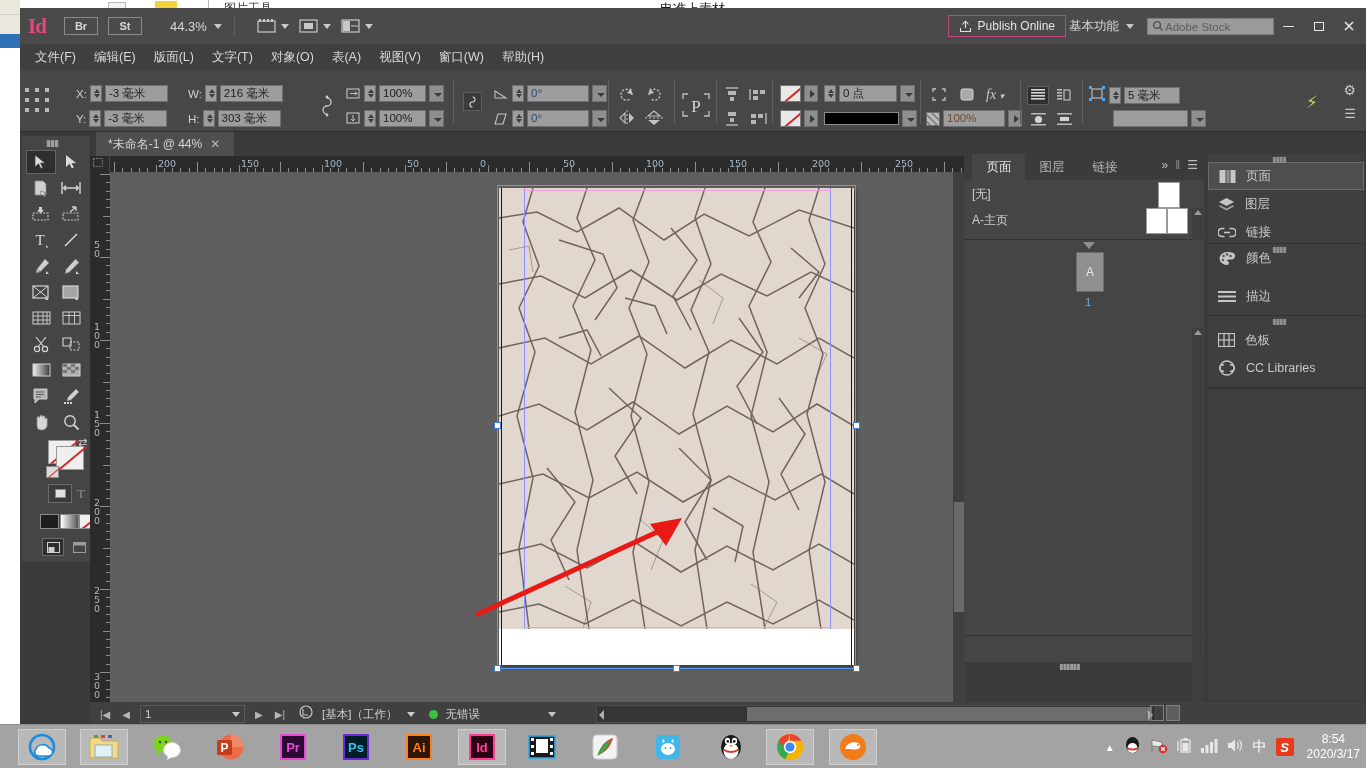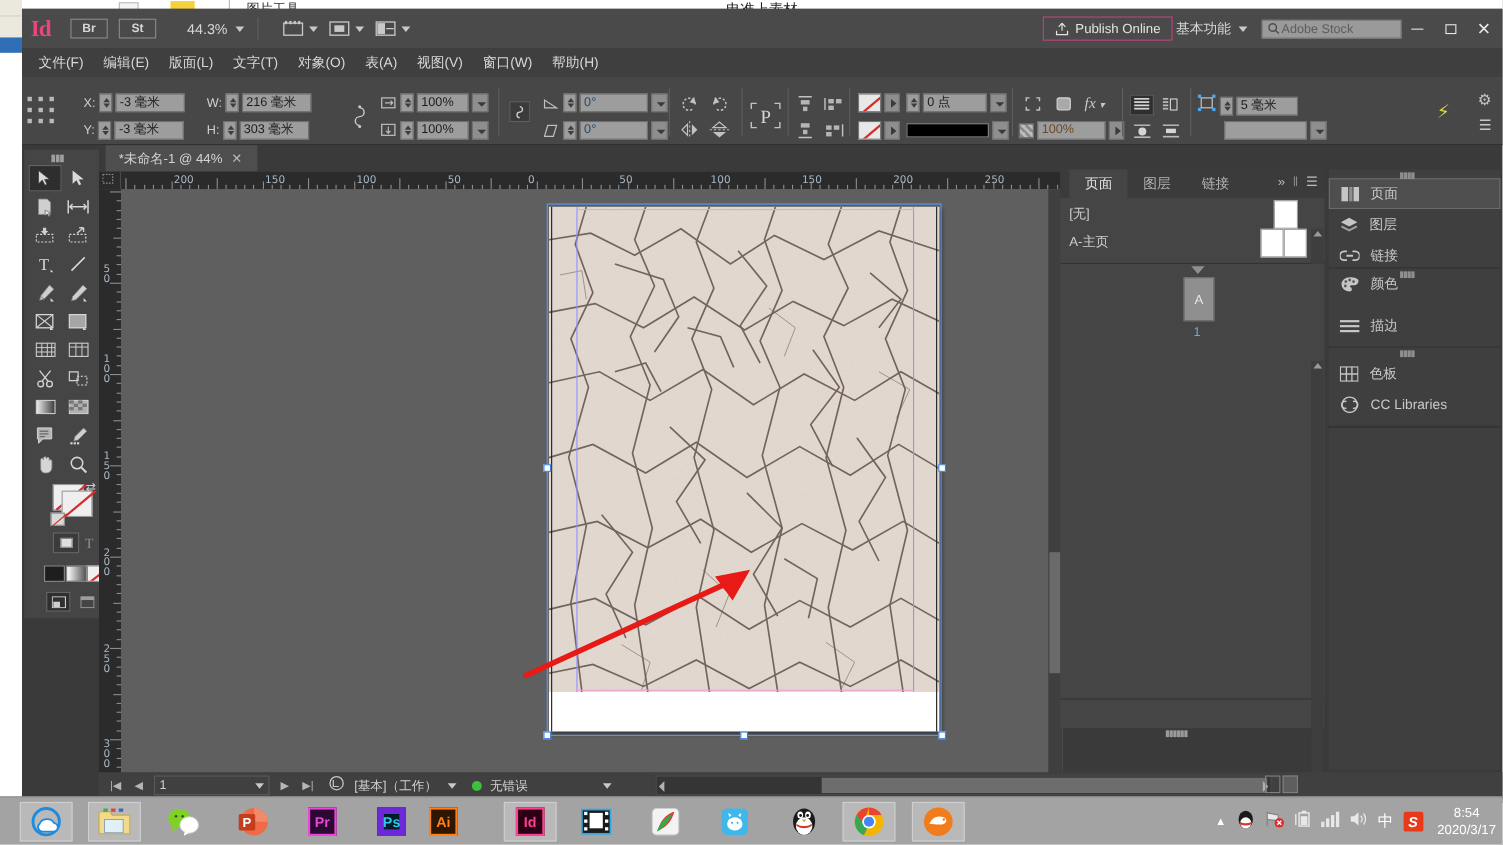--- a/index.html
+++ b/index.html
@@ -1245,23 +1245,23 @@
         <circle cx="16" cy="14" r="12.5" fill="#ed6c47"></circle>
         <path d="M16 1.5 A12.5 12.5 0 0 1 28.5 14 H16 Z" fill="#f08a6a"></path>
         <rect x="2" y="7" width="15" height="15" rx="1.5" fill="#c43e1c"></rect>
         <text x="9.5" y="18.5" font-size="12" fill="#fff" text-anchor="middle" font-family="Liberation Sans, sans-serif" font-weight="bold">P</text>
       </svg>
     </div>
     <div class="tb-item" style="left:269px;">
       <div class="appicon" style="background:#2a0a33;border:2px solid #ea46d8;color:#ea46d8;">Pr</div>
     </div>
     <div class="tb-item" style="left:332px;">
-      <div class="appicon" style="background:#001d26;border:6px solid #6d28d9;color:#31c5f0;">Ps</div>
-    </div>
-    <div class="tb-item" style="left:379px;">
+      <div class="appicon" style="background:#001d26;border:2px solid #6d28d9;color:#31c5f0;">Ps</div>
+    </div>
+    <div class="tb-item" style="left:395px;">
       <div class="appicon" style="background:#2e1600;border:2px solid #ff7f18;color:#ff7f18;">Ai</div>
     </div>
     <div class="tb-item boxed" style="left:458px;">
       <div class="appicon" style="background:#2b0014;border:2px solid #ff3f93;color:#ff3f93;">Id</div>
     </div>
     <div class="tb-item" style="left:518px;">
       <svg width="28" height="26" viewBox="0 0 28 26">
         <rect x="1" y="2" width="26" height="22" fill="#1a1a1a" stroke="#2ea8e6" stroke-width="1.6"></rect>
         <g fill="#ffffff">
             <rect x="3" y="4" width="3" height="3"></rect>

